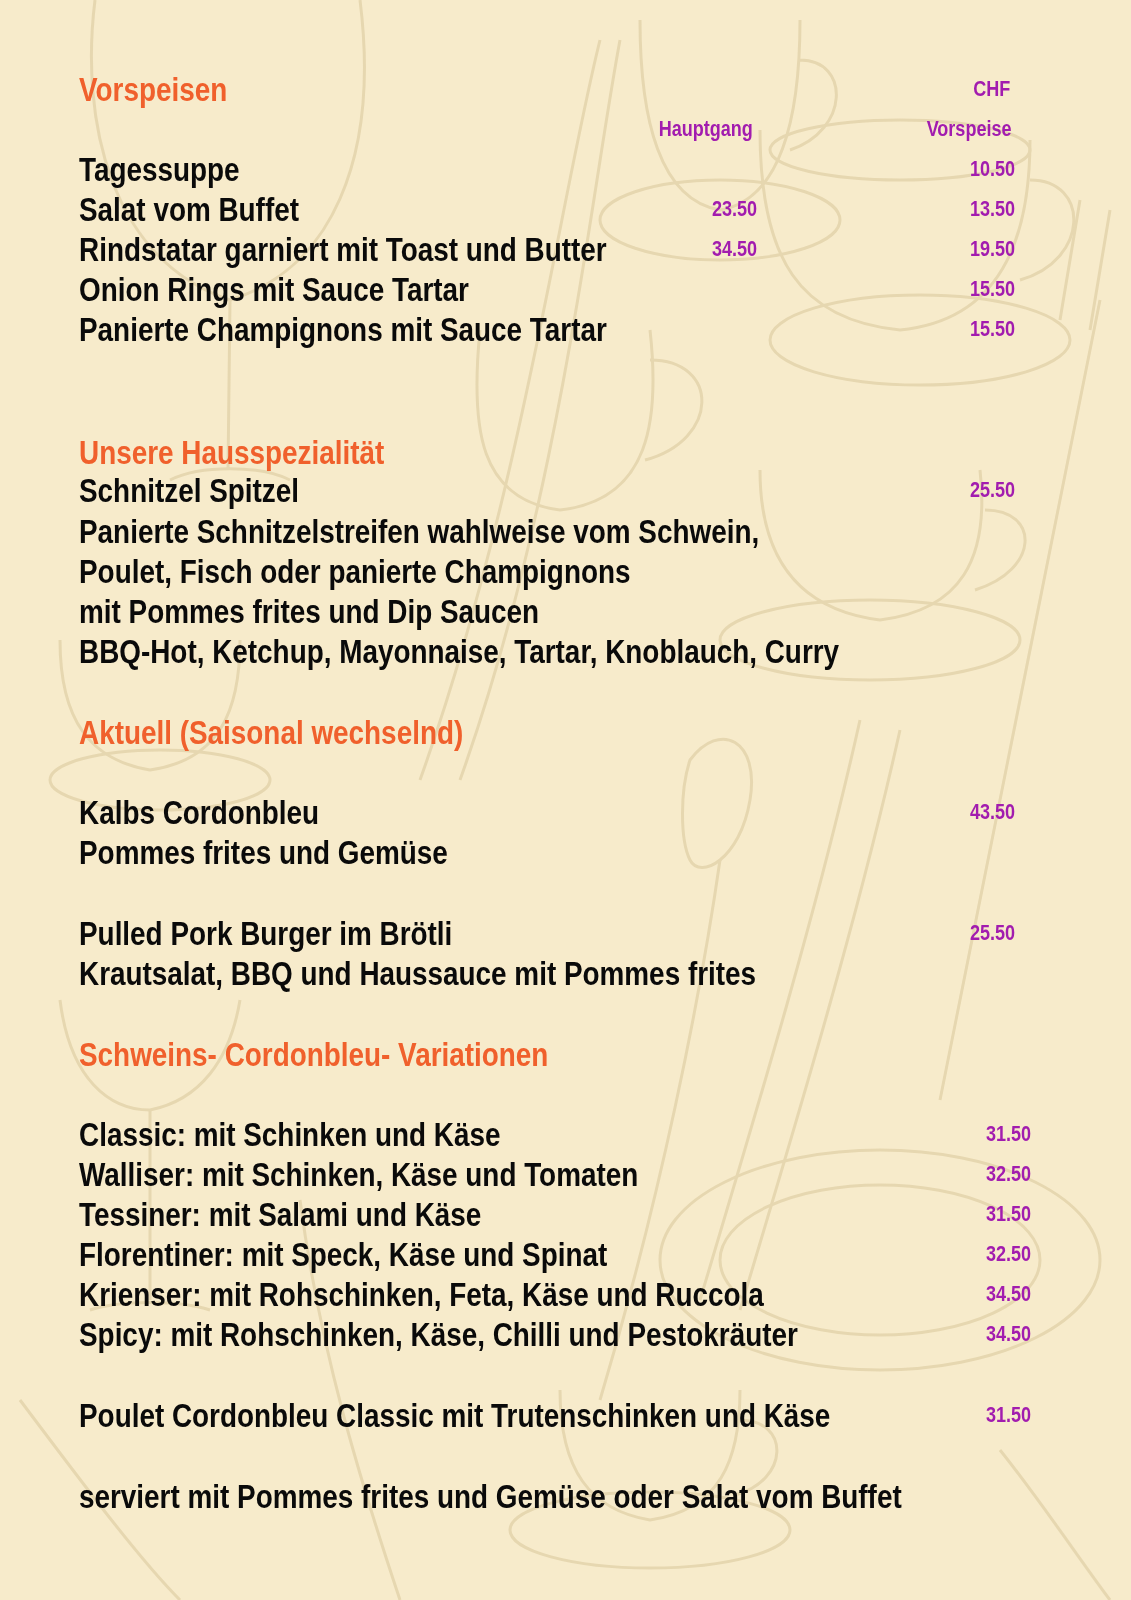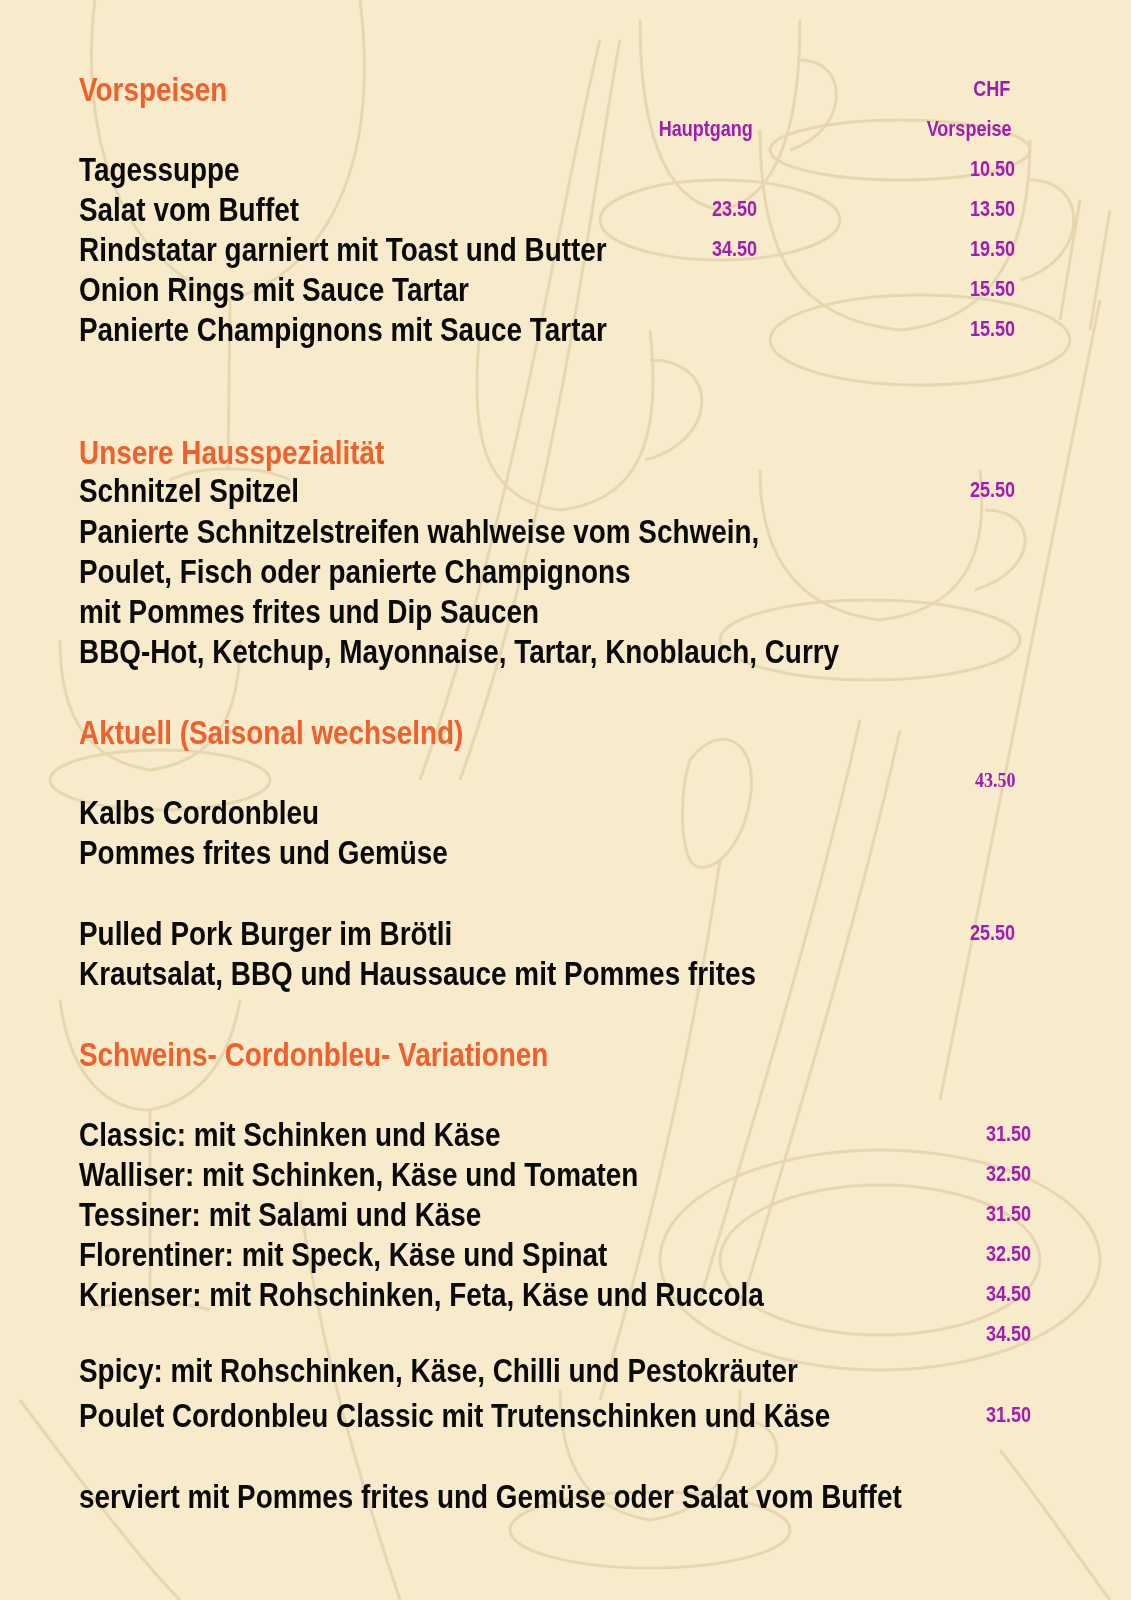--- a/index.html
+++ b/index.html
@@ -89,38 +89,38 @@
 <div class="line heading" style="top:384px;margin-top:48px;"><span class="txt">Unsere Hausspezialität</span></div>
 <div class="line" style="top:470px;"><span class="txt">Schnitzel Spitzel</span></div>
 <div class="price" style="top:470px; right:116px;"><span class="txt">25.50</span></div>
 <div class="line" style="top:511px;"><span class="txt">Panierte Schnitzelstreifen wahlweise vom Schwein,</span></div>
 <div class="line" style="top:551px;"><span class="txt">Poulet, Fisch oder panierte Champignons</span></div>
 <div class="line" style="top:591px;"><span class="txt">mit Pommes frites und Dip Saucen</span></div>
 <div class="line" style="top:631px;"><span class="txt">BBQ-Hot, Ketchup, Mayonnaise, Tartar, Knoblauch, Curry</span></div>
 
 <div class="line heading" style="top:712px;"><span class="txt">Aktuell (Saisonal wechselnd)</span></div>
 <div class="line" style="top:792px;"><span class="txt">Kalbs Cordonbleu</span></div>
-<div class="price" style="top:760px; right:116px;font-family:Liberation Serif, serif;"><span class="txt">43.50</span></div>
+<div class="price" style="top:792px; right:116px;"><span class="txt">43.50</span></div>
 <div class="line" style="top:832px;"><span class="txt">Pommes frites und Gemüse</span></div>
 
 <div class="line" style="top:913px;"><span class="txt">Pulled Pork Burger im Brötli</span></div>
 <div class="price" style="top:913px; right:116px;"><span class="txt">25.50</span></div>
 <div class="line" style="top:953px;"><span class="txt">Krautsalat, BBQ und Haussauce mit Pommes frites</span></div>
 
 <div class="line heading" style="top:1034px;"><span class="txt">Schweins- Cordonbleu- Variationen</span></div>
 
 <div class="line" style="top:1114px;text-align:center;"><span class="txt">Classic: mit Schinken und Käse</span></div>
 <div class="price" style="top:1114px; right:100px;"><span class="txt">31.50</span></div>
 <div class="line" style="top:1154px;"><span class="txt">Walliser: mit Schinken, Käse und Tomaten</span></div>
 <div class="price" style="top:1154px; right:100px;"><span class="txt">32.50</span></div>
 <div class="line" style="top:1194px;"><span class="txt">Tessiner: mit Salami und Käse</span></div>
 <div class="price" style="top:1194px; right:100px;"><span class="txt">31.50</span></div>
 <div class="line" style="top:1234px;"><span class="txt">Florentiner: mit Speck, Käse und Spinat</span></div>
 <div class="price" style="top:1234px; right:100px;"><span class="txt">32.50</span></div>
 <div class="line" style="top:1274px;"><span class="txt">Krienser: mit Rohschinken, Feta, Käse und Ruccola</span></div>
 <div class="price" style="top:1274px; right:100px;"><span class="txt">34.50</span></div>
-<div class="line" style="top:1314px;margin-top:36px;"><span class="txt">Spicy: mit Rohschinken, Käse, Chilli und Pestokräuter</span></div>
+<div class="line" style="top:1314px;"><span class="txt">Spicy: mit Rohschinken, Käse, Chilli und Pestokräuter</span></div>
 <div class="price" style="top:1314px; right:100px;"><span class="txt">34.50</span></div>
 
 <div class="line" style="top:1395px;"><span class="txt">Poulet Cordonbleu Classic mit Trutenschinken und Käse</span></div>
 <div class="price" style="top:1395px; right:100px;"><span class="txt">31.50</span></div>
 
 <div class="line" style="top:1476px;"><span class="txt">serviert mit Pommes frites und Gemüse oder Salat vom Buffet</span></div>
 
 </body></html>

